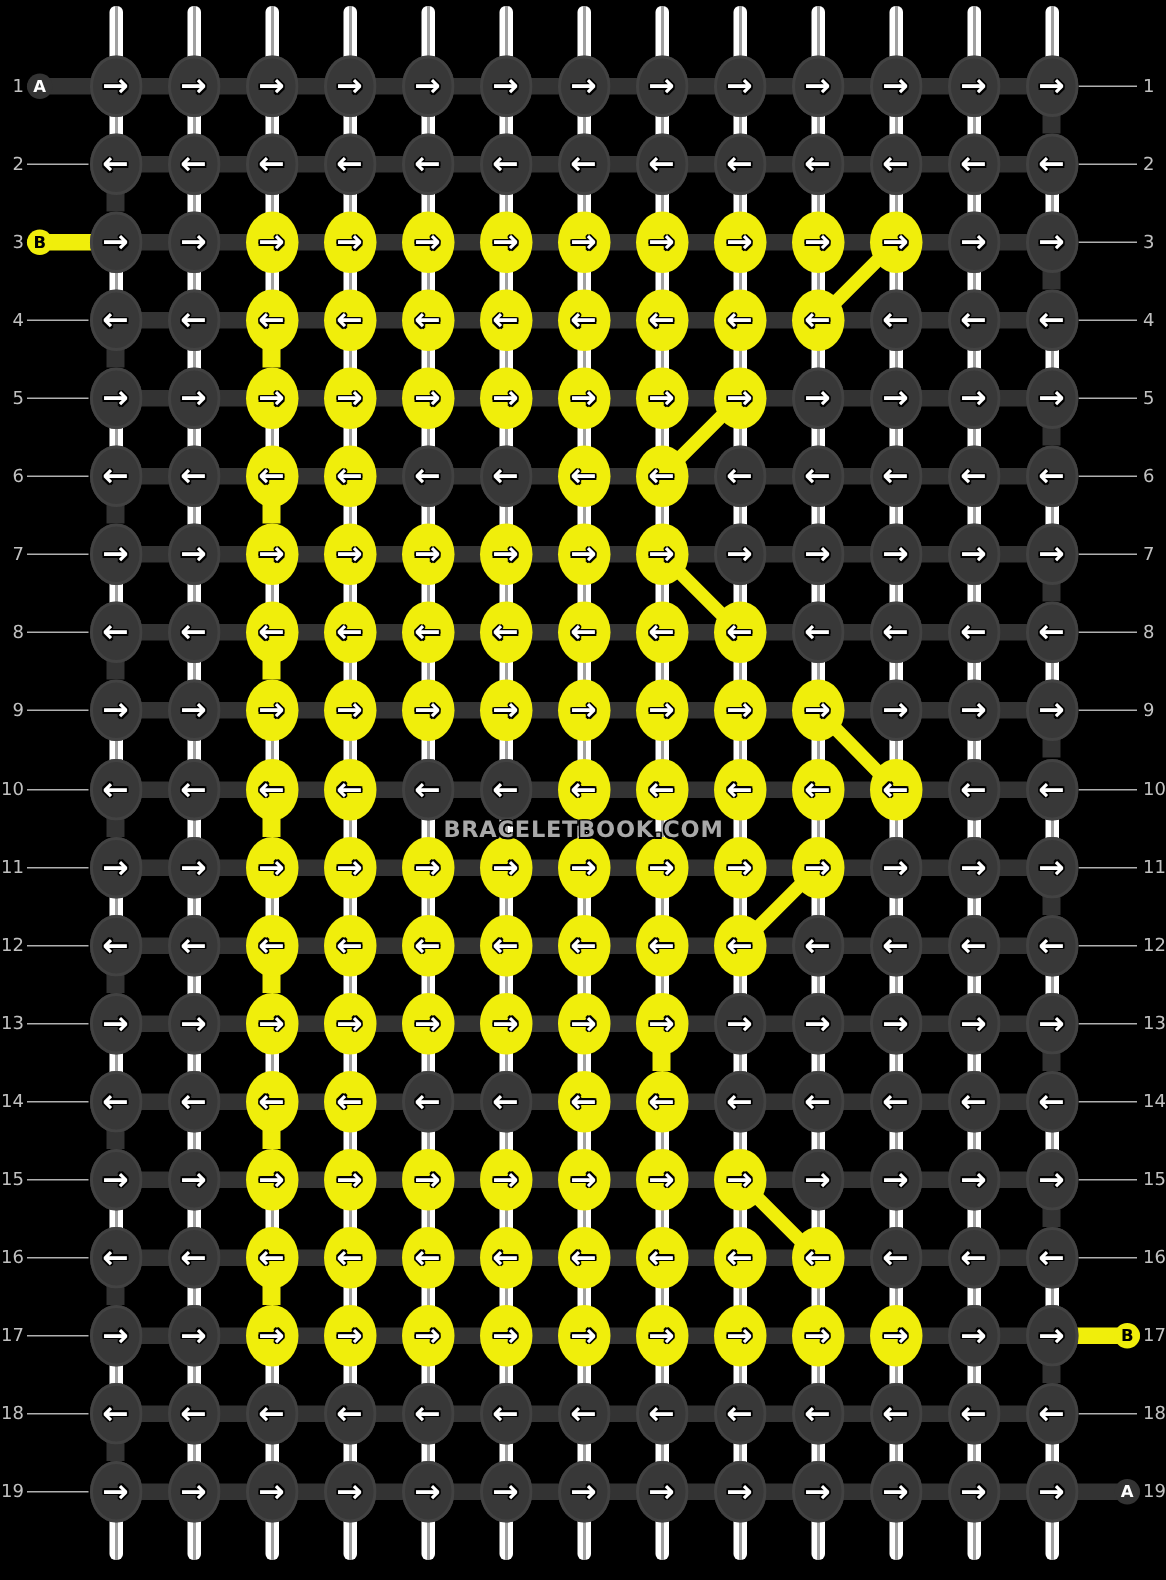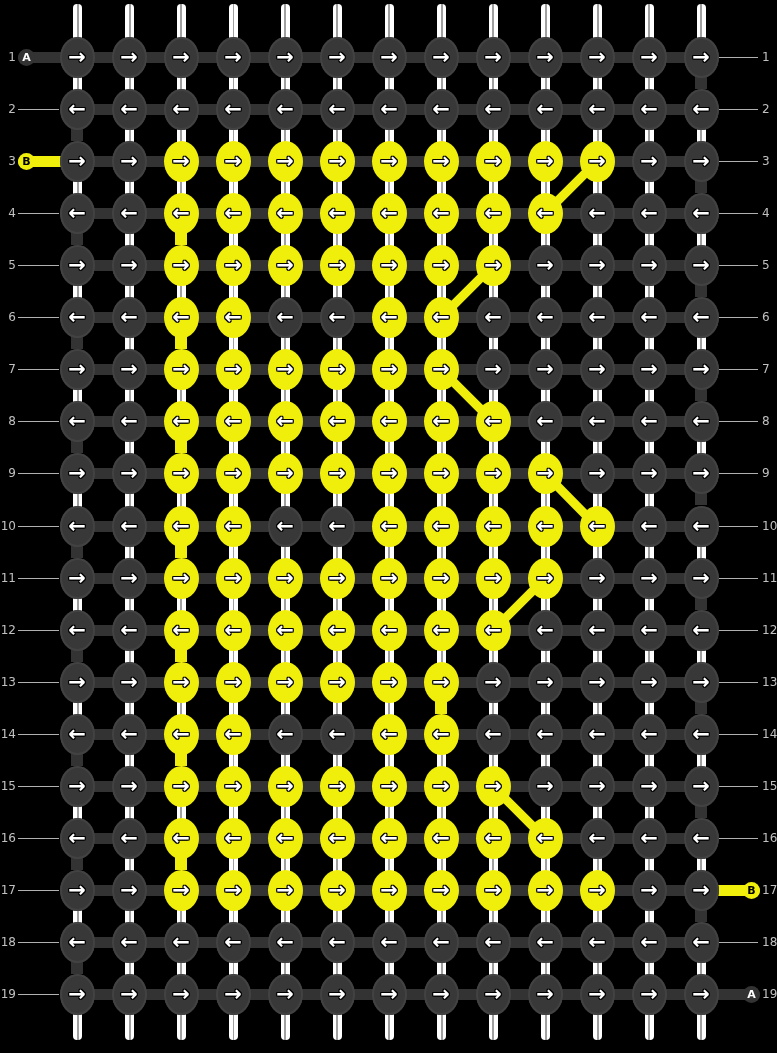--- a/index.html
+++ b/index.html
@@ -1136,13 +1136,14 @@
     <div class="abs rownum" style="left: 0px; top: 934px; width: 16px; text-align: right;">18</div>
     <div class="abs rownum" style="left: 762px; top: 934px; width: 16px; text-align: left;">18</div>
     <div class="abs gline" style="left: 18px; top: 941.5px; width: 41px;"></div>
     <div class="abs gline" style="left: 719px; top: 941.5px; width: 39px;"></div>
     <div class="abs rownum" style="left: 0px; top: 986px; width: 16px; text-align: right;">19</div>
     <div class="abs rownum" style="left: 762px; top: 986px; width: 16px; text-align: left;">19</div>
     <div class="abs gline" style="left: 18px; top: 993.5px; width: 41px;"></div>
     <div class="abs capbar" style="left: 701px; top: 988.5px; width: 59px; border-radius: 0px 6px 6px 0px; background: rgb(51, 51, 51);"></div>
     <div class="abs capbulge" style="left: 743px; top: 985.5px; background: rgb(51, 51, 51);"></div>
     <div class="abs capletter" style="left: 743px; top: 985.5px; color: rgb(255, 255, 255);">A</div>
+    <div id="watermark" class="abs">BRACELETBOOK.COM</div>
   </div>
 
 </body></html>

